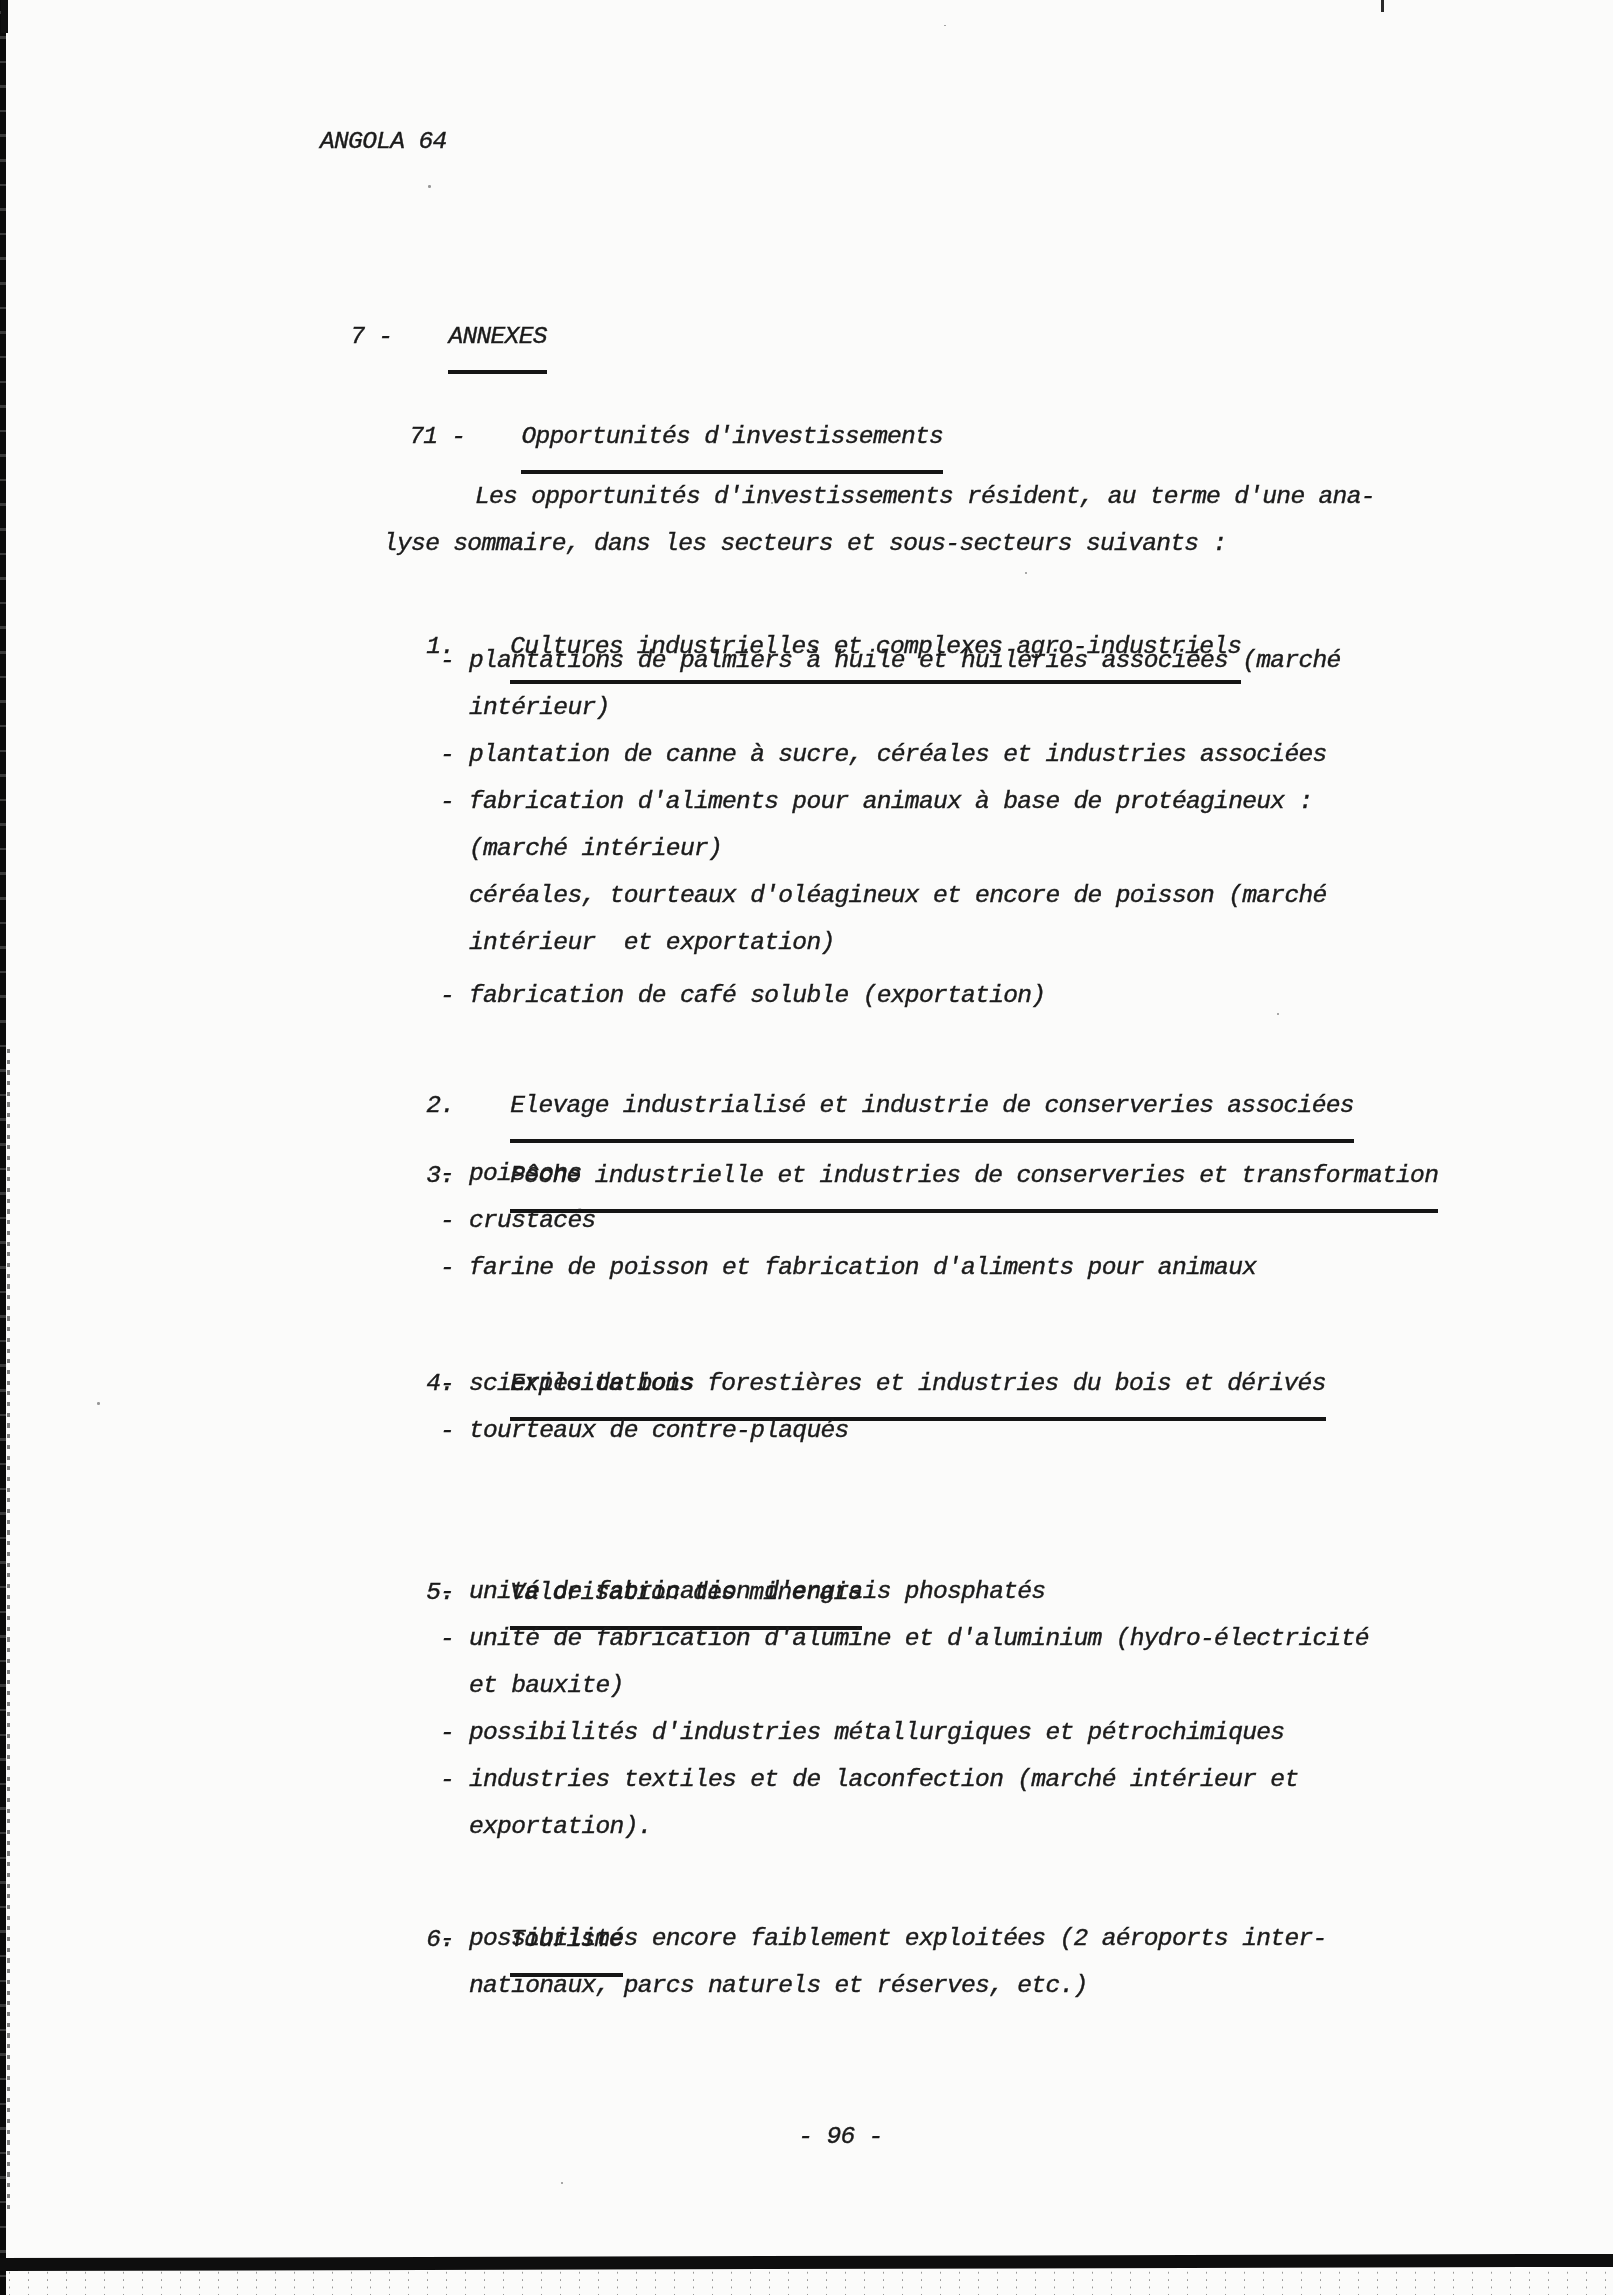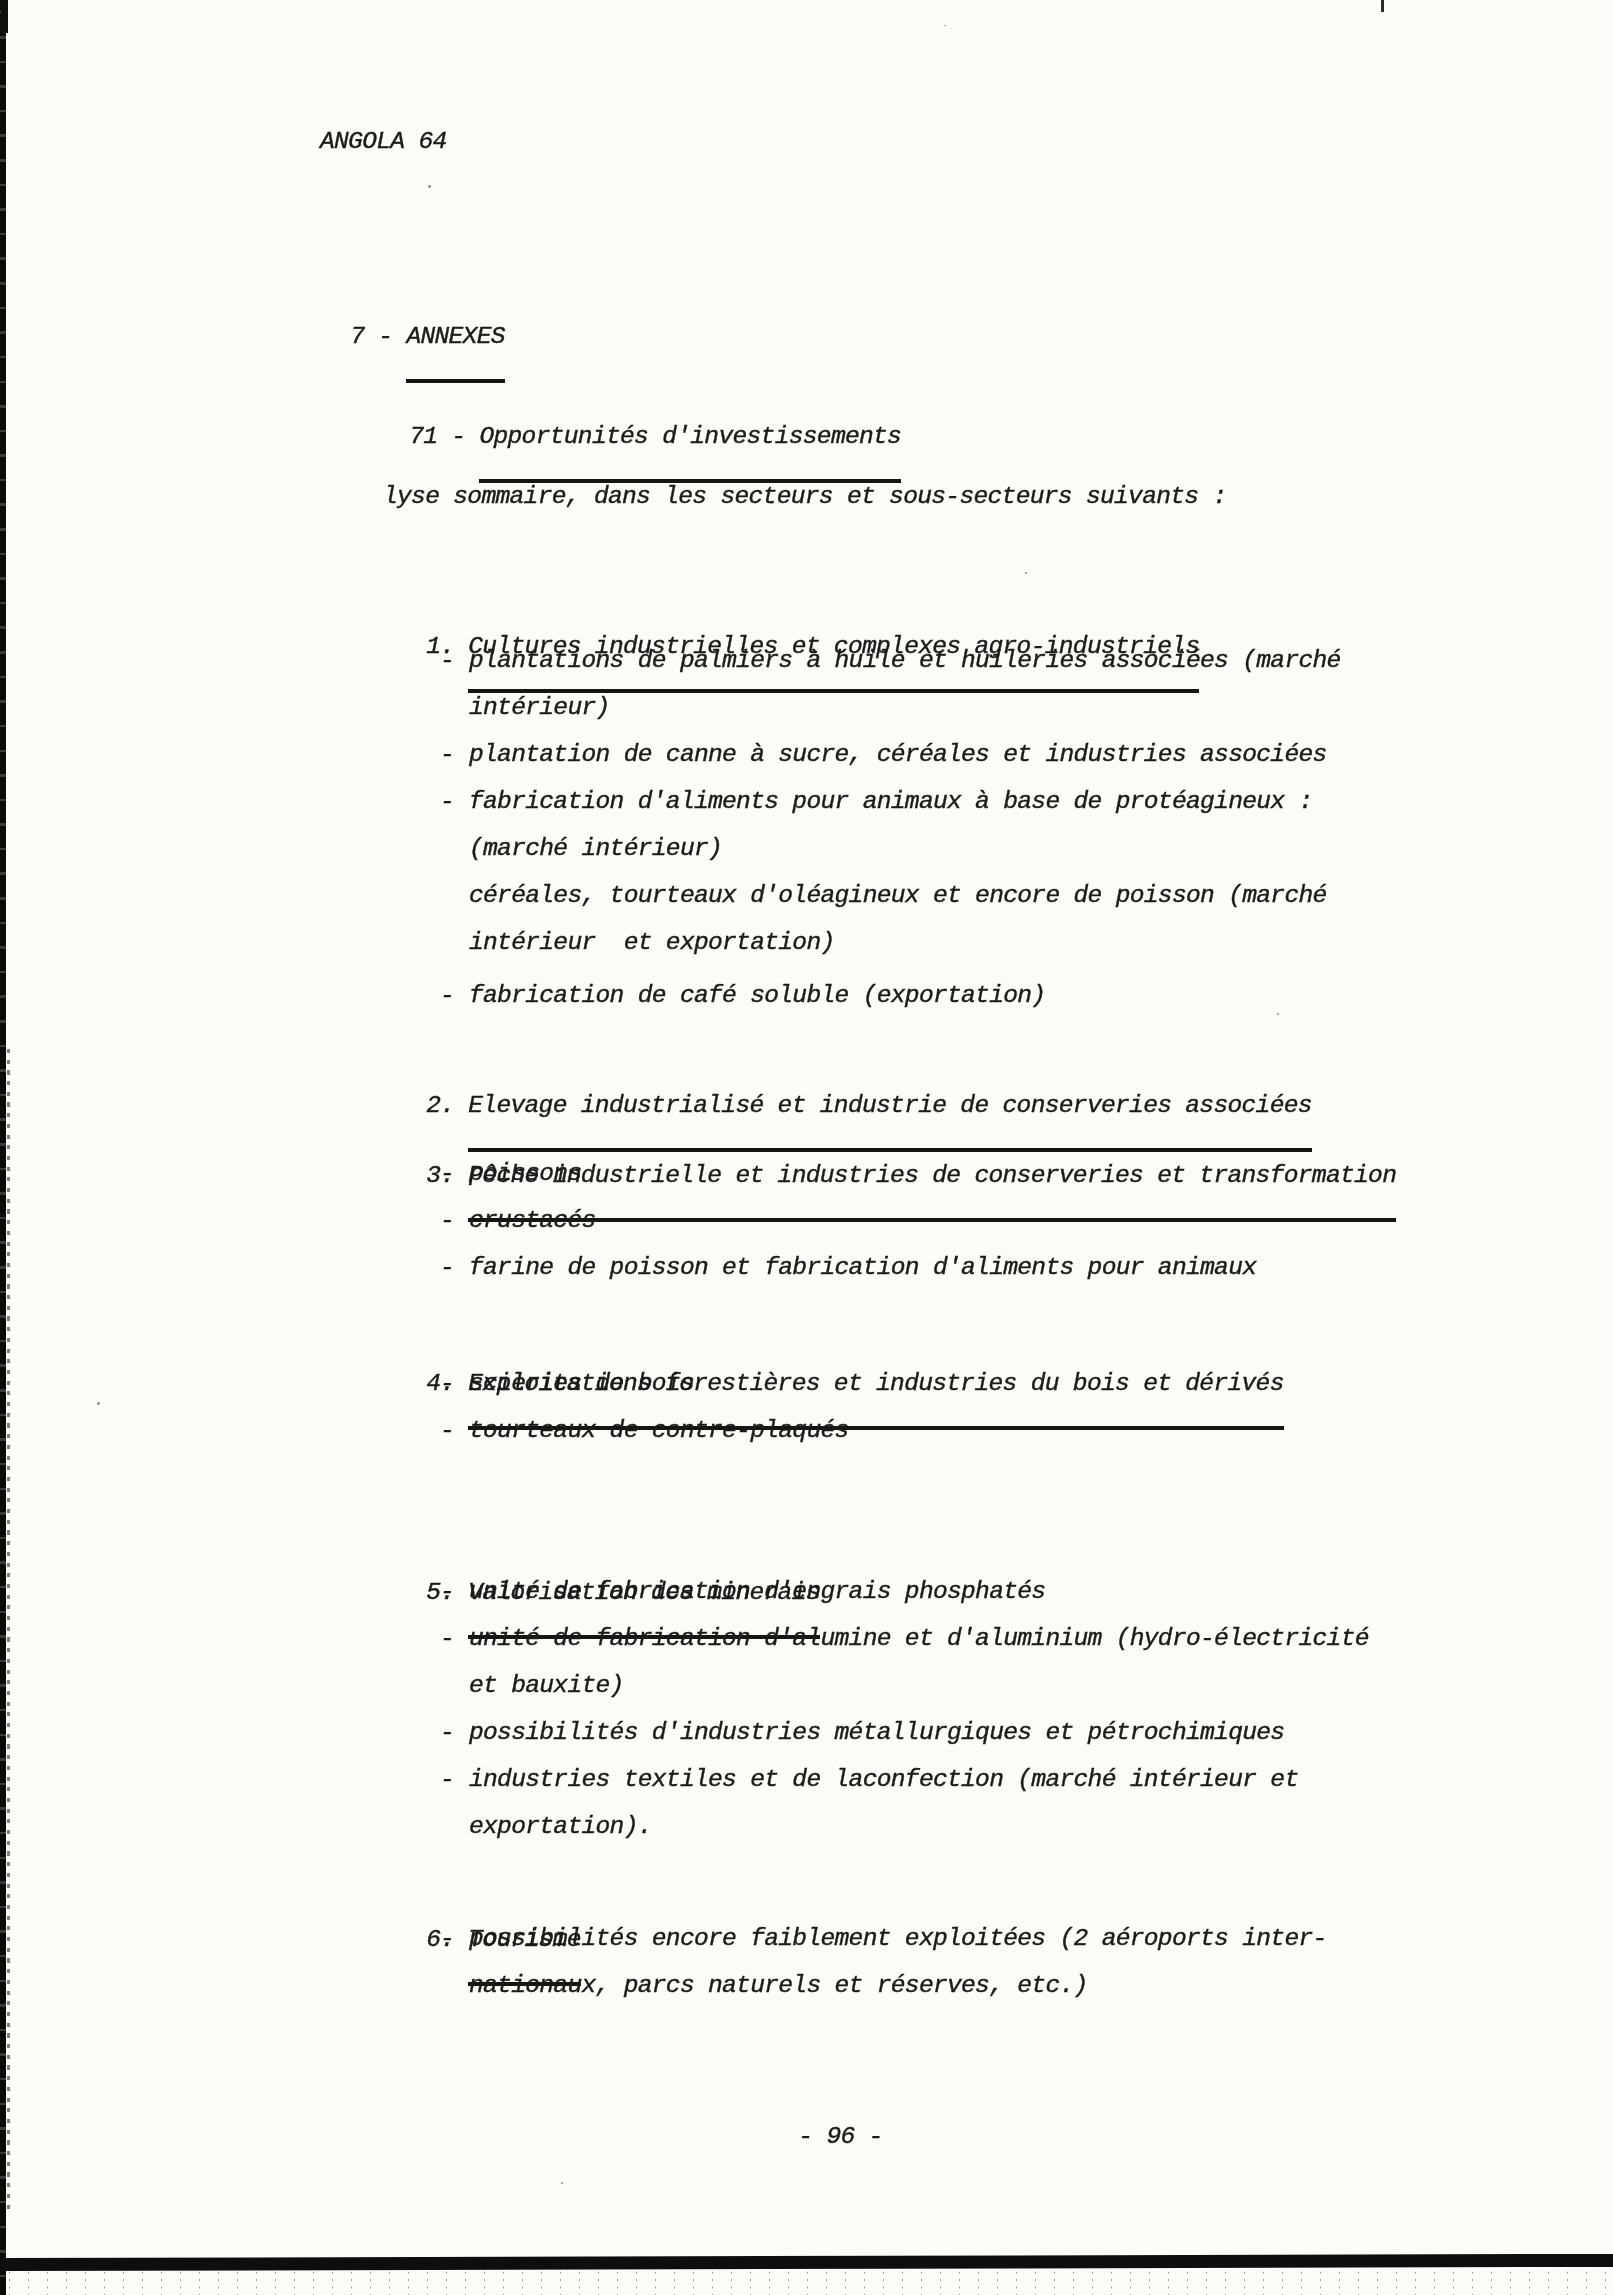--- a/index.html
+++ b/index.html
@@ -10,21 +10,21 @@
     overflow:hidden;
     font-family:"Liberation Mono","DejaVu Sans Mono",monospace;
     font-style:italic;
     font-size:24.6px;
     letter-spacing:-0.7px;
     color:#1b1b1b;
     -webkit-text-stroke:0.4px #1b1b1b;
   }
   .block{position:absolute;line-height:47px;}
   .line{white-space:pre;}
-  .u{display:inline-block;border-bottom:4.1px solid #151515;padding-bottom:19px;}
+  .u{display:inline-block;border-bottom:4.1px solid #151515;padding-bottom:10px;margin-left:42px;}
   .num{white-space:pre;}
   .dash{display:inline-block;width:29px;}
   .bf{padding-left:42px;}
   .bc{padding-left:71px;}
   .footer{left:0;width:100%;text-align:center;padding-left:68px;box-sizing:border-box;}
   
   .art{position:absolute;}
   .edge-left{left:0;top:0;width:5.7px;height:2295px;
     background:repeating-linear-gradient(180deg,#0b0b0b 0 11.5px,#3a3a3a 11.5px 14px,#0b0b0b 14px 24.6px);}
   .edge-left2{left:7.4px;top:1049px;width:2.5px;height:1164px;opacity:.55;
@@ -60,20 +60,21 @@
 
 <div class="block line" style="left:322px;top:266px">
   <span class="num">7 - </span><span class="u">ANNEXES</span>
 </div>
 
 <div class="block line" style="left:381px;top:366px">
   <span class="num">71 - </span><span class="u">Opportunités d'investissements</span>
 </div>
 
 <div class="block" style="left:383px;top:473px">
+  <div class="line" style="padding-left:92px">Les opportunités d'investissements résident, au terme d'une ana-</div>
   <div class="line">lyse sommaire, dans les secteurs et sous-secteurs suivants :</div>
 </div>
 
 <div class="block line" style="left:398px;top:576px">
   <span class="num">1. </span><span class="u">Cultures industrielles et complexes agro-industriels</span>
 </div>
 <div class="block" style="left:398px;top:637px">
   <div class="line bf"><span class="dash">-</span><span>plantations de palmiers à huile et huileries associées (marché</span></div>
   <div class="line bc"><span>intérieur)</span></div>
   <div class="line bf"><span class="dash">-</span><span>plantation de canne à sucre, céréales et industries associées</span></div>

